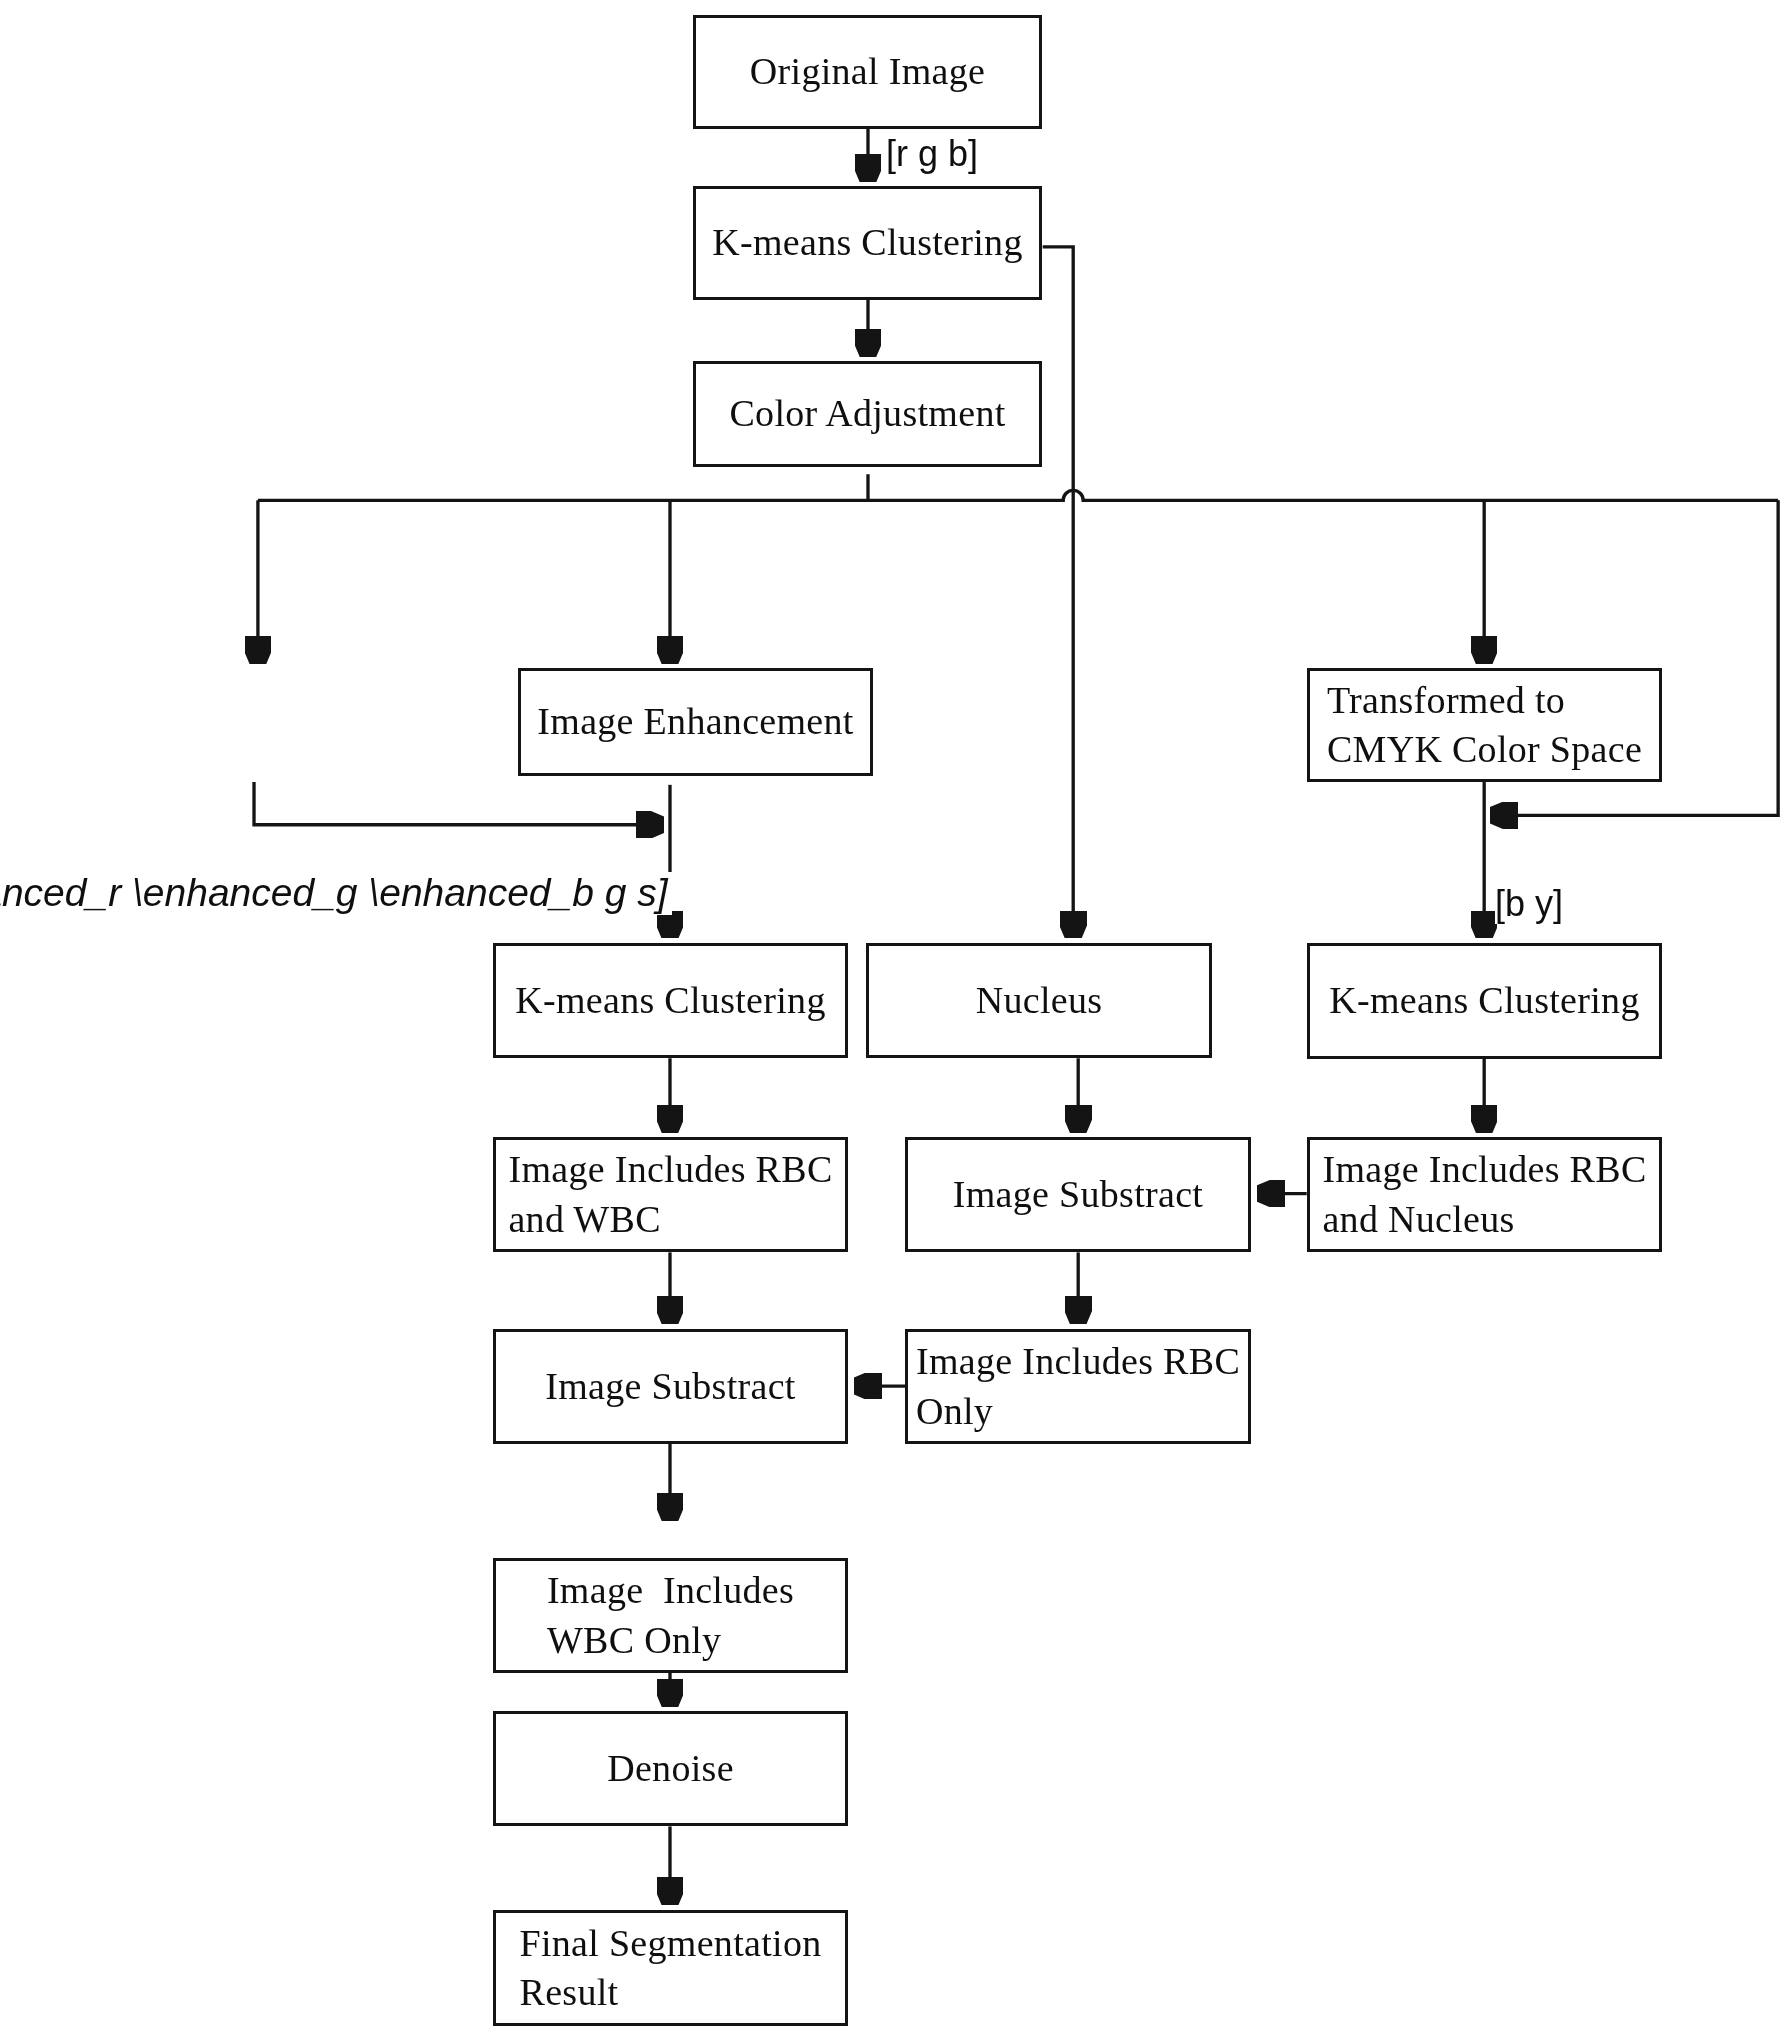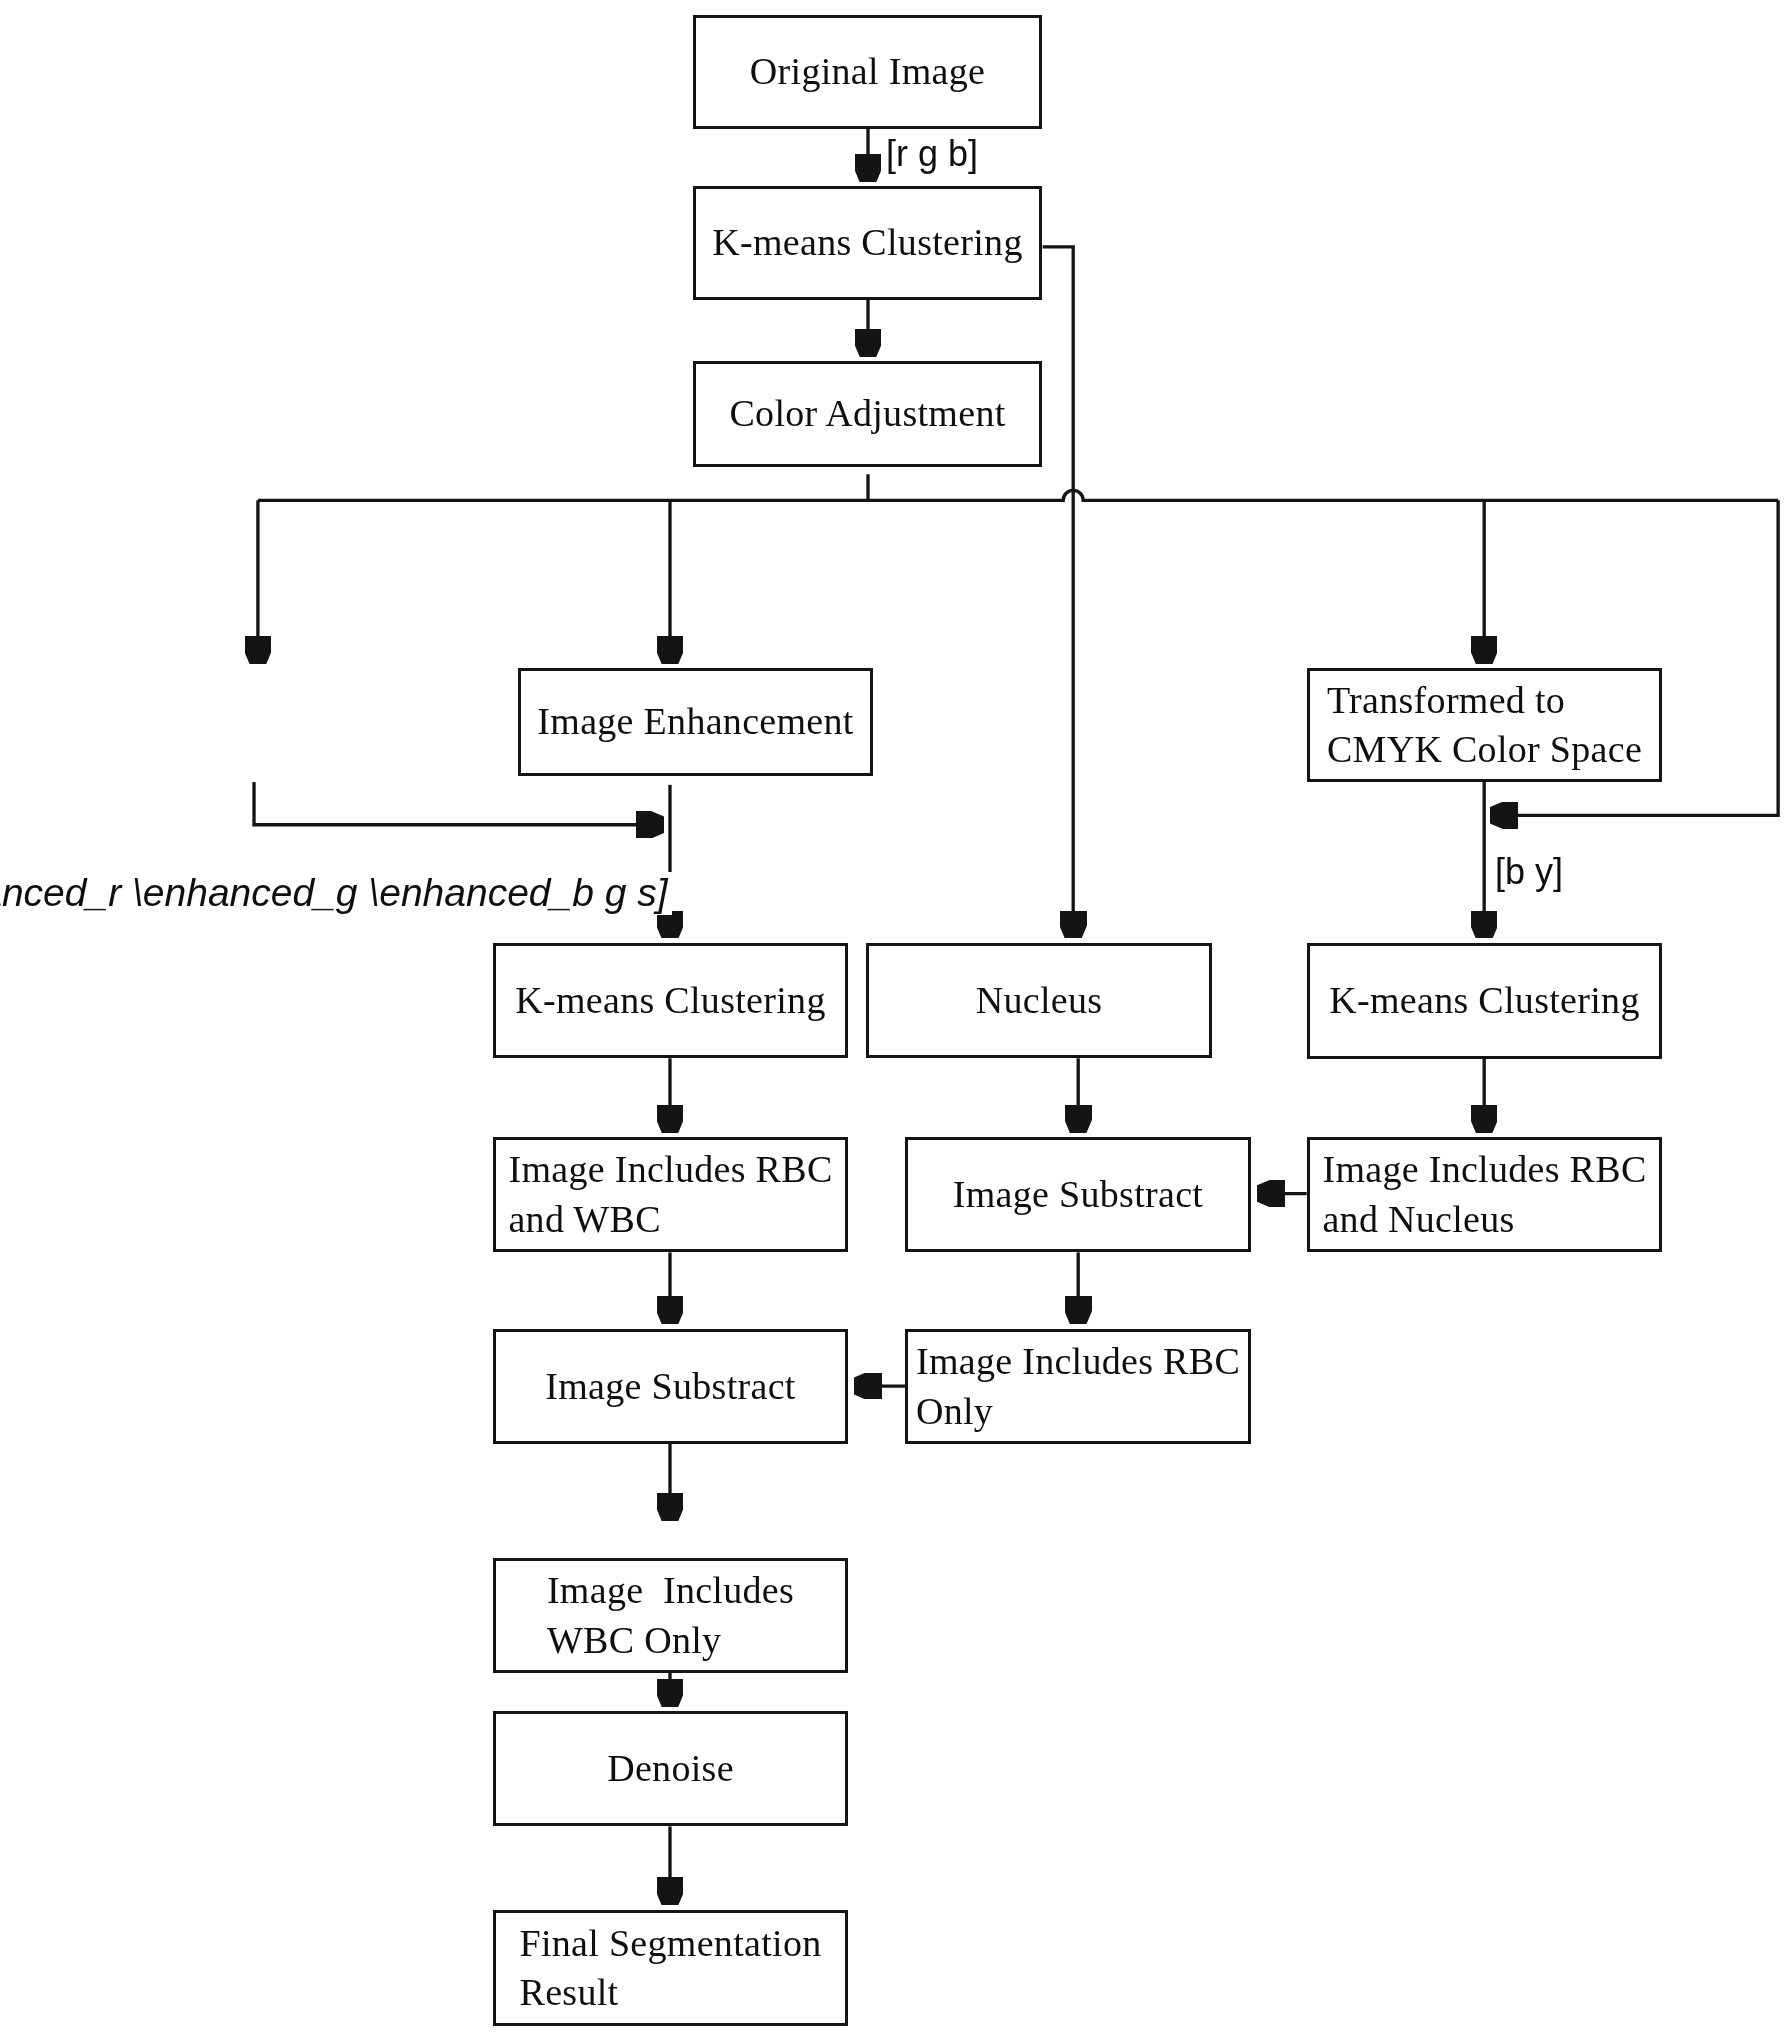--- a/index.html
+++ b/index.html
@@ -154,18 +154,18 @@
     <span class="node-label">Final Segmentation
 Result</span>
   </div>
 
   <div class="node" style="left:493px;top:1711px;width:355px;height:115px;">
     <span class="node-label">Denoise</span>
   </div>
 
   <span class="edge-label" style="left:886px;top:134px;">[r g b]</span>
 
-  <span class="edge-label" style="left:1495px;top:852px;text-align:right;">[b y]</span>
+  <span class="edge-label" style="left:1495px;top:884px;text-align:right;">[b y]</span>
 
   <span class="edge-label italic" style="right:1115px;top:872px;">[enhanced_r \enhanced_g \enhanced_b g s]</span>
 
 </div>
 
 
 </body></html>

